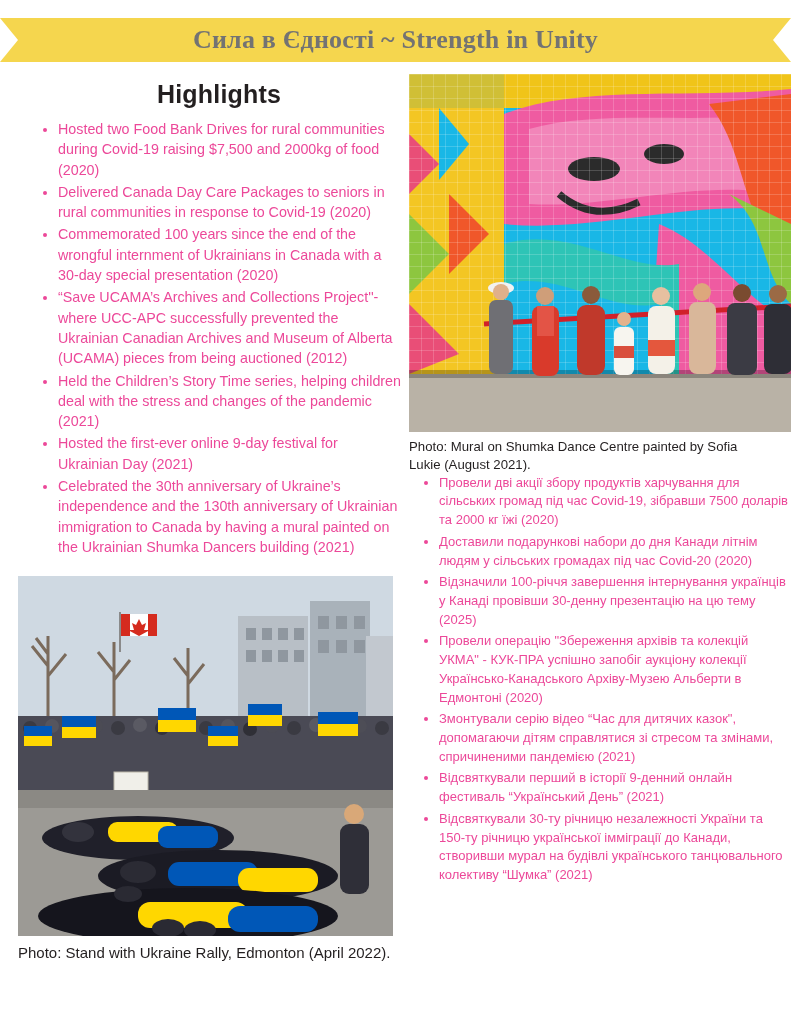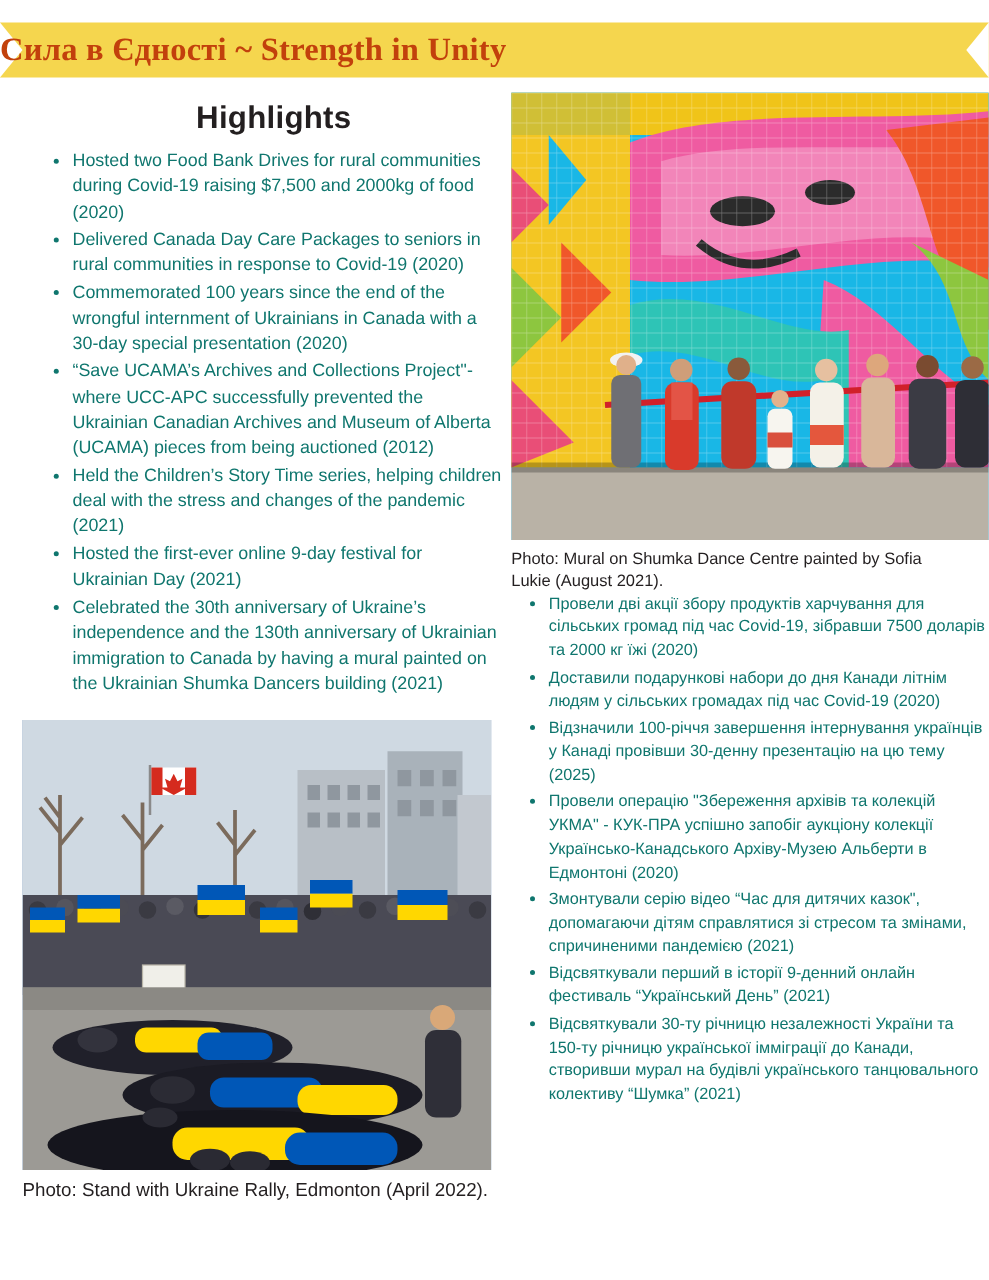--- a/index.html
+++ b/index.html
@@ -44,25 +44,25 @@
     border-right: 18px solid #ffffff;
     border-top: 22px solid transparent;
     border-bottom: 22px solid transparent;
   }
   .banner-title {
     position: absolute;
     top: 0; left: 0;
     width: 791px;
     height: 44px;
     line-height: 44px;
-    text-align: left;
+    text-align: center;
     font-family: "Liberation Serif", serif;
     font-weight: bold;
     font-size: 26px;
-    color: #c2410c;
+    color: #737373;
     letter-spacing: 0.2px;
   }
 
   
   .left-col {
     position: absolute;
     top: 80px;
     left: 36px;
     width: 366px;
   }
@@ -77,21 +77,21 @@
   }
   ul.bullets {
     margin: 0;
     padding-left: 22px;
     list-style: disc;
   }
   ul.bullets li {
     font-size: 14.3px;
     line-height: 1.42;
     margin-bottom: 2px;
-    color: #0f766e;
+    color: #ec4899;
   }
 
   
   .right-col {
     position: absolute;
     top: 74px;
     left: 409px;
     width: 382px;
   }
   .photo-mural {
@@ -246,21 +246,21 @@
         <rect x="355" y="230" width="28" height="70" rx="8" fill="#2e2e36"></rect>
       </g>
     </svg>
   </div>
 
   <div class="caption">Photo: Mural on Shumka Dance Centre painted by Sofia Lukie (August 2021).</div>
 
 
   <ul class="bullets">
     <li>Провели дві акції збору продуктів харчування для сільських громад під час Covid-19, зібравши 7500 доларів та 2000 кг їжі (2020)</li>
-    <li>Доставили подарункові набори до дня Канади літнім людям у сільських громадах під час Covid-19 (2020)</li>
+    <li>Доставили подарункові набори до дня Канади літнім людям у сільських громадах під час Covid-20 (2020)</li>
     <li>Відзначили 100-річчя завершення інтернування українців у Канаді провівши 30-денну презентацію на цю тему (2025)</li>
     <li>Провели операцію "Збереження архівів та колекцій УКМА" - КУК-ПРА успішно запобіг аукціону колекції Українсько-Канадського Архіву-Музею Альберти в Едмонтоні (2020)</li>
     <li>Змонтували серію відео “Час для дитячих казок", допомагаючи дітям справлятися зі стресом та змінами, спричиненими пандемією (2021)</li>
     <li>Відсвяткували перший в історії 9-денний онлайн фестиваль “Український День” (2021)</li>
     <li>Відсвяткували 30-ту річницю незалежності України та 150-ту річницю української імміграції до Канади, створивши мурал на будівлі українського танцювального колективу “Шумка” (2021)</li>
   </ul>
 </div>
 
 <div class="photo-rally-wrap">
   <div class="photo-rally">

